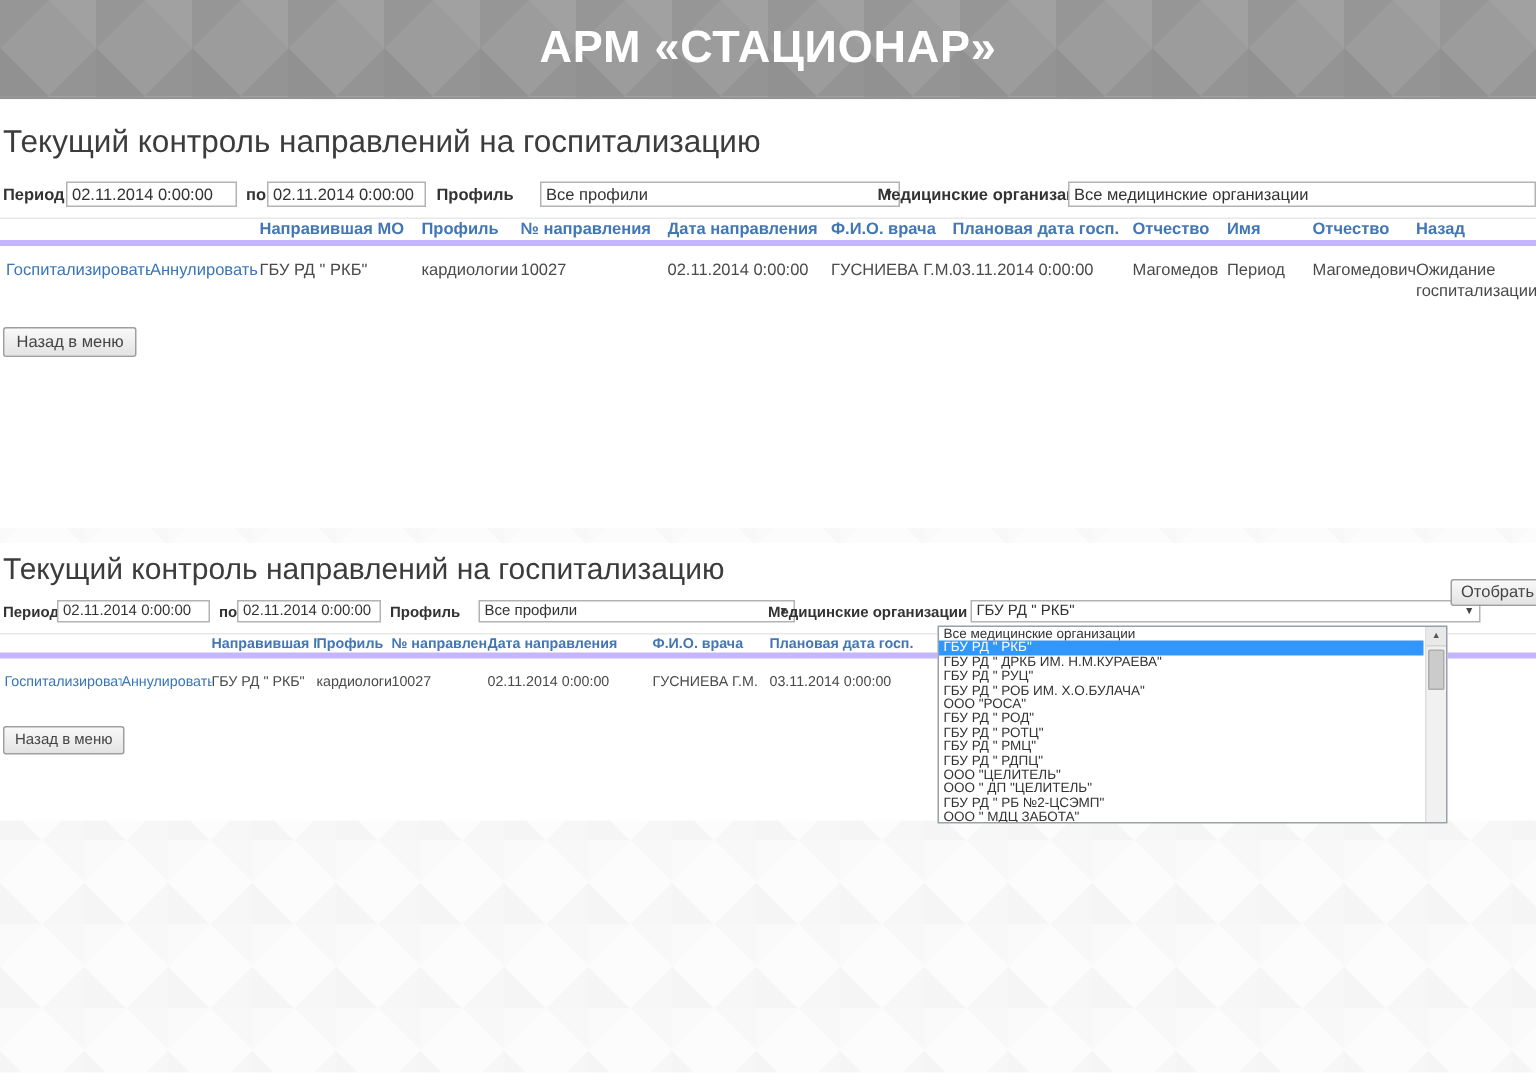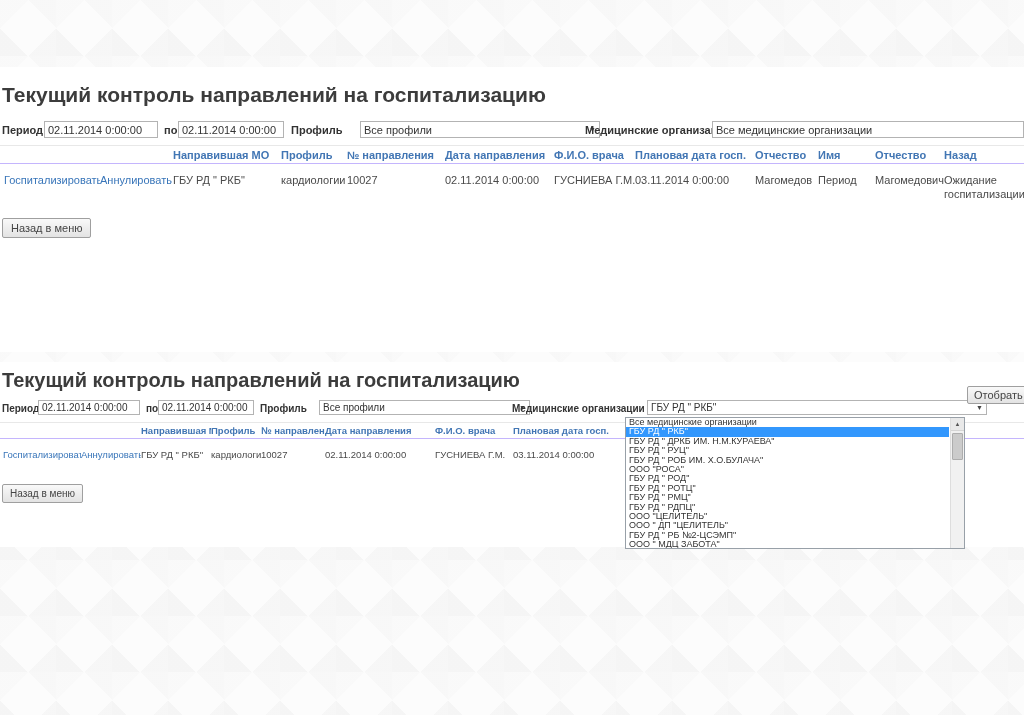--- a/index.html
+++ b/index.html
@@ -25,21 +25,21 @@
     background-size:64px 64px;
     border-bottom:1px solid #929292;
   }
   .topbar h1 {
     text-align:center; color:#fff; font-size:30px; font-weight:700;
     letter-spacing:.5px; padding-top:15px;
   }
   .shot { position:absolute; left:0; width:1024px; background:#fff; }
   .shot1 { top:67px; height:285px; }
   .shot2 { top:362px; height:185px; }
-  .page-title { position:absolute; left:2px; color:#3c3c3c; font-weight:700; }
+  .page-title { position:absolute; left:2px; color:#3c3c3c; font-weight:400; }
   .shot1 .page-title { top:16px; font-size:21px; }
   .shot2 .page-title { top:7px;  font-size:20px; }
   .lbl { position:absolute; font-weight:bold; color:#333; }
   .shot1 .lbl { font-size:11px; }
   .shot2 .lbl { font-size:10px; }
   .inp, .sel {
     position:absolute; background:#fff; border:1px solid #b3b3b3;
     color:#333; font-family:inherit;
   }
   .shot1 .inp, .shot1 .sel { height:17px; font-size:11px; padding:0 3px; }
@@ -50,21 +50,21 @@
   .grid-head, .grid-row { position:absolute; left:0; width:1024px; display:grid; }
   .shot1 .grid-head, .shot1 .grid-row {
     padding-left:4px;
     grid-template-columns:96px 73px 108px 66px 98px 109px 81px 120px 63px 57px 69px 80px;
   }
   .shot2 .grid-head, .shot2 .grid-row {
     padding-left:3px;
     grid-template-columns:78px 60px 70px 50px 64px 110px 78px 130px;
   }
   .grid-head {
-    border-top:1px solid #e8e8e8; border-bottom:1px solid #c4b5fd;
+    border-top:1px solid #e8e8e8; border-bottom:4px solid #c4b5fd;
     align-items:center;
   }
   .shot1 .grid-head { top:78px; height:19px; }
   .shot2 .grid-head { top:60px; height:17px; }
   .th { color:#4276b4; font-weight:bold; white-space:nowrap; overflow:hidden; }
   .shot1 .th { font-size:11px; }
   .shot2 .th { font-size:9.5px; }
   .shot1 .grid-row { top:99px; }
   .shot2 .grid-row { top:79px; }
   .td { color:#4a4a4a; padding-top:8px; white-space:nowrap; overflow:hidden; }
@@ -102,20 +102,23 @@
   .dd-thumb {
     margin:2px 1px 0 1px; height:27px; background:#cbcbcb;
     border:1px solid #adadad; border-radius:1px; cursor:pointer;
   }
 </style>
 </head>
 <body>
 
 <div class="slide">
 
+  <div class="topbar">
+    <h1>АРМ «СТАЦИОНАР»</h1>
+  </div>
 
   <div class="shot shot1">
     <div class="page-title">Текущий контроль направлений на госпитализацию</div>
 
     <div class="lbl" style="left:2px; top:57px;">Период с</div>
     <input class="inp" style="left: 44px; top: 54px; width: 114px;" readonly="" value="02.11.2014 0:00:00">
     <div class="lbl" style="left:164px; top:57px;">по</div>
     <input class="inp" style="left: 178px; top: 54px; width: 106px;" readonly="" value="02.11.2014 0:00:00">
     <div class="lbl" style="left:291px; top:57px;">Профиль</div>
     <div class="sel" style="left:338px; top:54px; width:240px;">

